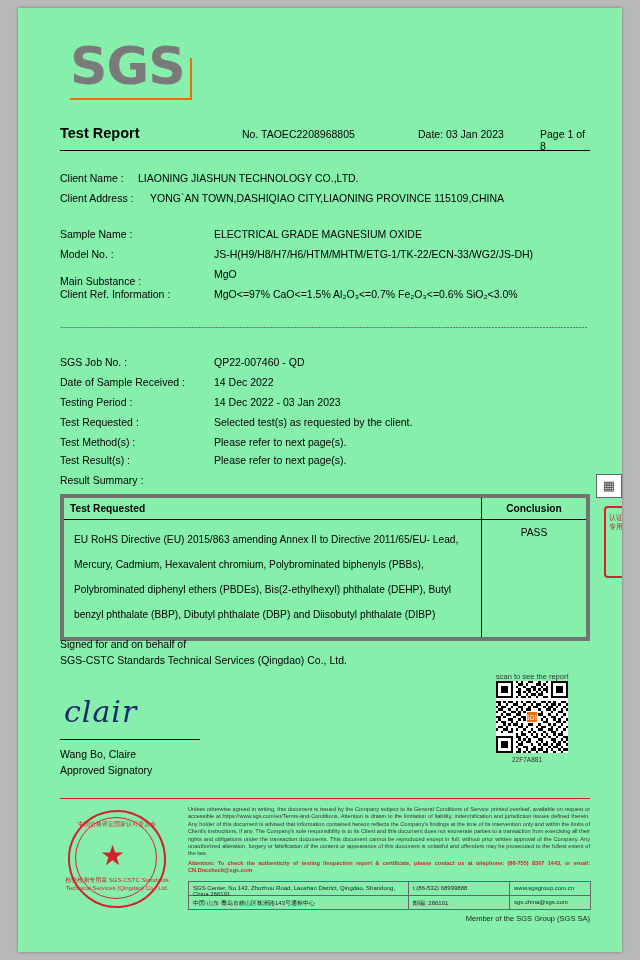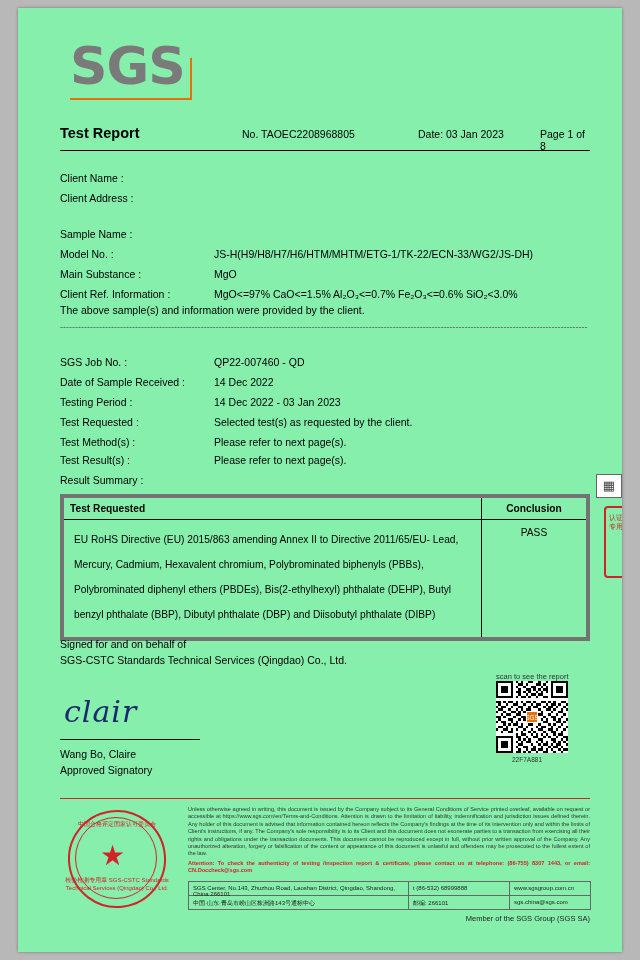--- a/index.html
+++ b/index.html
@@ -405,35 +405,37 @@
 
   <div class="title-row">
     <div class="doc-title">Test Report</div>
     <div class="doc-no">No. TAOEC2208968805</div>
     <div class="doc-date">Date: 03 Jan 2023</div>
     <div class="doc-page">Page 1 of 8</div>
   </div>
   <div class="hdr-rule"></div>
 
   <div class="kv kv-label" style="top:164px">Client Name :</div>
+  <div class="kv" style="left:120px; top:164px">LIAONING JIASHUN TECHNOLOGY CO.,LTD.</div>
 
   <div class="kv kv-label" style="top:184px">Client Address :</div>
+  <div class="kv" style="left:132px; top:184px">YONG`AN TOWN,DASHIQIAO CITY,LIAONING PROVINCE 115109,CHINA</div>
 
   <div class="kv kv-label" style="top:220px">Sample Name :</div>
+  <div class="kv kv-val" style="top:220px">ELECTRICAL GRADE MAGNESIUM OXIDE</div>
 
   <div class="kv kv-label" style="top:240px">Model No. :</div>
   <div class="kv kv-val" style="top:240px">JS-H(H9/H8/H7/H6/HTM/MHTM/ETG-1/TK-22/ECN-33/WG2/JS-DH)</div>
 
-  <div class="kv kv-label" style="top:260px">Main Substance :</div>
+  <div class="kv kv-label" style="top:267px">Main Substance :</div>
   <div class="kv kv-val" style="top:260px">MgO</div>
 
   <div class="kv kv-label" style="top:280px">Client Ref. Information :</div>
   <div class="kv kv-val" style="top:280px">MgO&lt;=97% CaO&lt;=1.5% Al₂O₃&lt;=0.7% Fe₂O₃&lt;=0.6% SiO₂&lt;3.0%</div>
 
-  <div class="kv kv-label" style="top:296px">The above sample(s) and information were provided by the client.</div>
 
   <div class="dashline" style="top:314px">--------------------------------------------------------------------------------------------------------------------------------------------------------------------------------</div>
 
   <div class="kv kv-label" style="top:348px">SGS Job No. :</div>
   <div class="kv kv-val" style="top:348px">QP22-007460 - QD</div>
 
   <div class="kv kv-label" style="top:368px">Date of Sample Received :</div>
   <div class="kv kv-val" style="top:368px">14 Dec 2022</div>
 
   <div class="kv kv-label" style="top:388px">Testing Period :</div>

